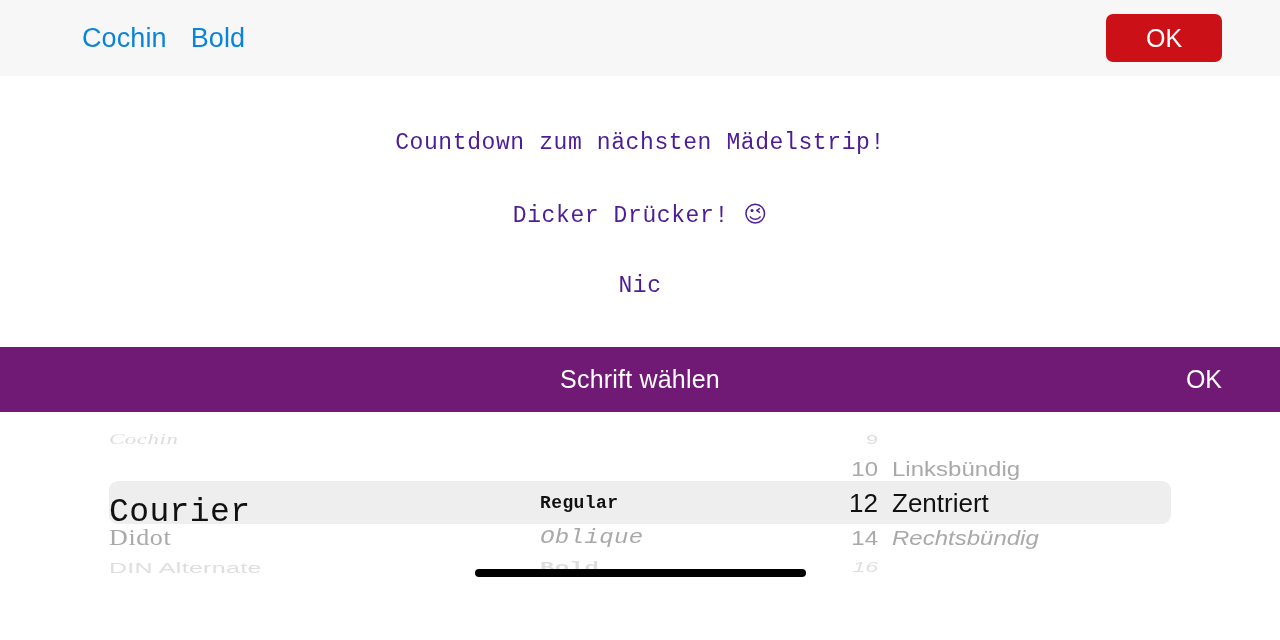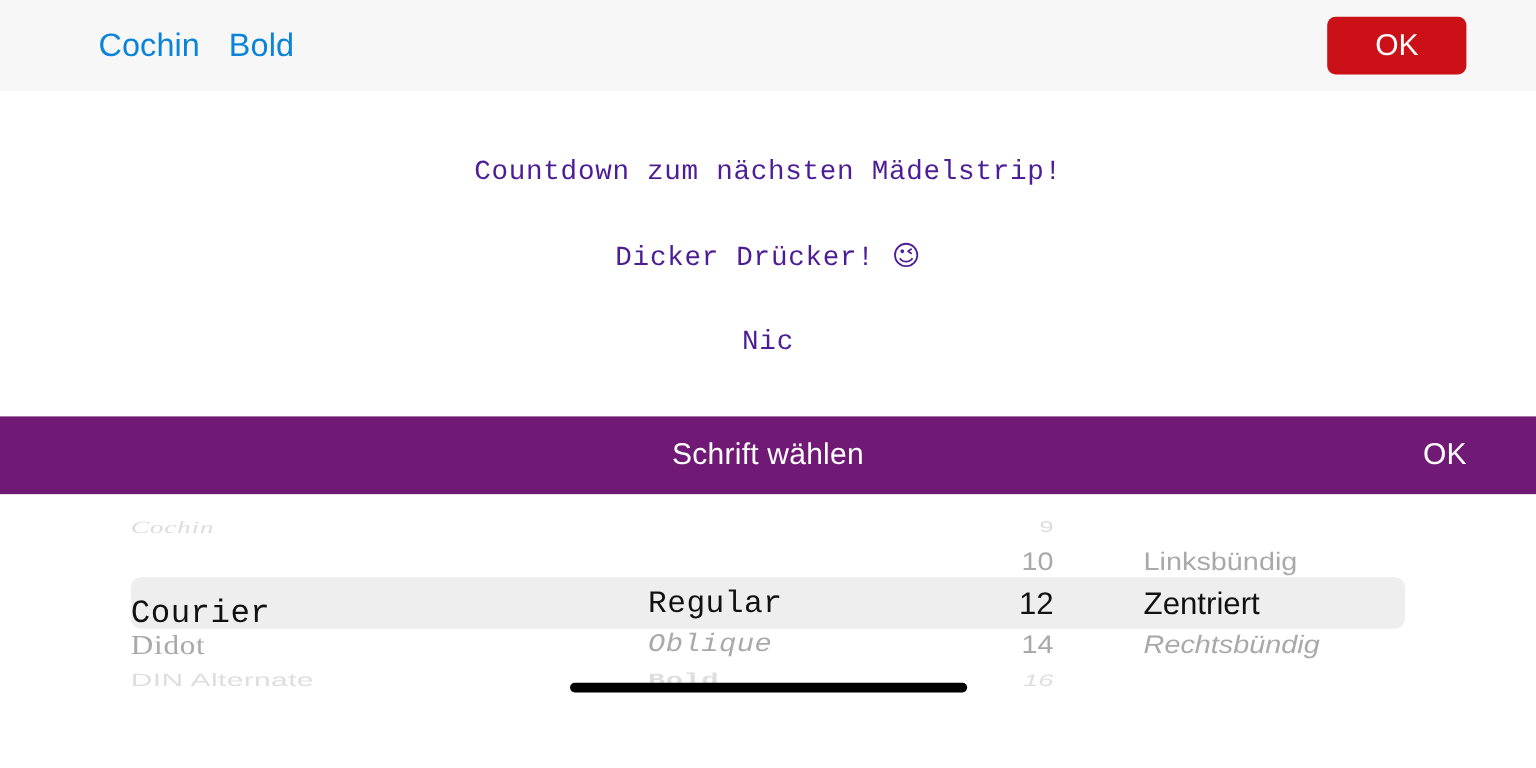--- a/index.html
+++ b/index.html
@@ -150,21 +150,21 @@
   }
 
   .wheel {
     position: absolute;
     top: 0;
     height: 228px;
   }
   .wheel-font  { left: 109px;  width: 420px; }
   .wheel-style { left: 540px;  width: 280px; }
   .wheel-size  { left: 830px;  width: 48px;  }
-  .wheel-align { left: 953px;  width: 300px; }
+  .wheel-align { left: 892px;  width: 300px; }
 
   .row {
     position: absolute;
     left: 0;
     width: 100%;
     height: 35px;
     display: flex;
     align-items: center;
     white-space: nowrap;
   }
@@ -185,25 +185,25 @@
   
   .row.i0 .row-label { color: #d7d7d7; font-size: 22px; transform: scaleY(0.62); opacity: 0.85; }
   .row.i1 .row-label { color: #a9a9a9; font-size: 25px; transform: scaleY(0.88); }
   .row.i2 .row-label { color: #111111; font-size: 28px; }
   .row.i3 .row-label { color: #a9a9a9; font-size: 25px; transform: scaleY(0.88); }
   .row.i4 .row-label { color: #d9d9d9; font-size: 24px; transform: scaleY(0.60); opacity: 0.85; }
 
   
   .wheel-font .row.i0 .row-label { font-family: "Liberation Serif", serif; font-style: italic; font-size: 23px; letter-spacing: 0.5px; }
   .wheel-font .row.i1 .row-label { font-family: "Liberation Sans", sans-serif; font-size: 21px; letter-spacing: 1.6px; }
-  .wheel-font .row.i2 .row-label { font-family: "Liberation Mono", monospace; font-size: 27px; letter-spacing: 0.4px; margin-top: 19px; }
+  .wheel-font .row.i2 .row-label { font-family: "Liberation Mono", monospace; font-size: 33px; letter-spacing: 0.4px; margin-top: 19px; }
   .wheel-font .row.i3 .row-label { font-family: "Liberation Serif", serif; font-size: 26px; letter-spacing: 0.6px; }
   .wheel-font .row.i4 .row-label { font-family: "Liberation Sans", sans-serif; font-size: 25px; letter-spacing: 0.3px; }
 
-  .wheel-style .row.i2 .row-label { font-family: "Liberation Mono", monospace; font-size: 26px; letter-spacing: 0.4px; }
+  .wheel-style .row.i2 .row-label { font-family: "Liberation Mono", monospace; font-size: 18px; letter-spacing: 0.4px; font-weight: bold; }
   .wheel-style .row.i3 .row-label { font-family: "Liberation Mono", monospace; font-style: italic; font-size: 24px; letter-spacing: 0.4px; }
   .wheel-style .row.i4 .row-label { font-family: "Liberation Mono", monospace; font-weight: bold; font-size: 24px; letter-spacing: 0.4px; }
 
   .wheel-size .row.i0 .row-label { font-size: 21px; }
   .wheel-size .row.i1 .row-label { font-size: 24px; }
   .wheel-size .row.i2 .row-label { font-size: 26px; }
   .wheel-size .row.i3 .row-label { font-size: 24px; }
   .wheel-size .row.i4 .row-label { font-size: 23px; font-style: italic; }
 
   .wheel-align .row.i1 .row-label { font-size: 24px; }

